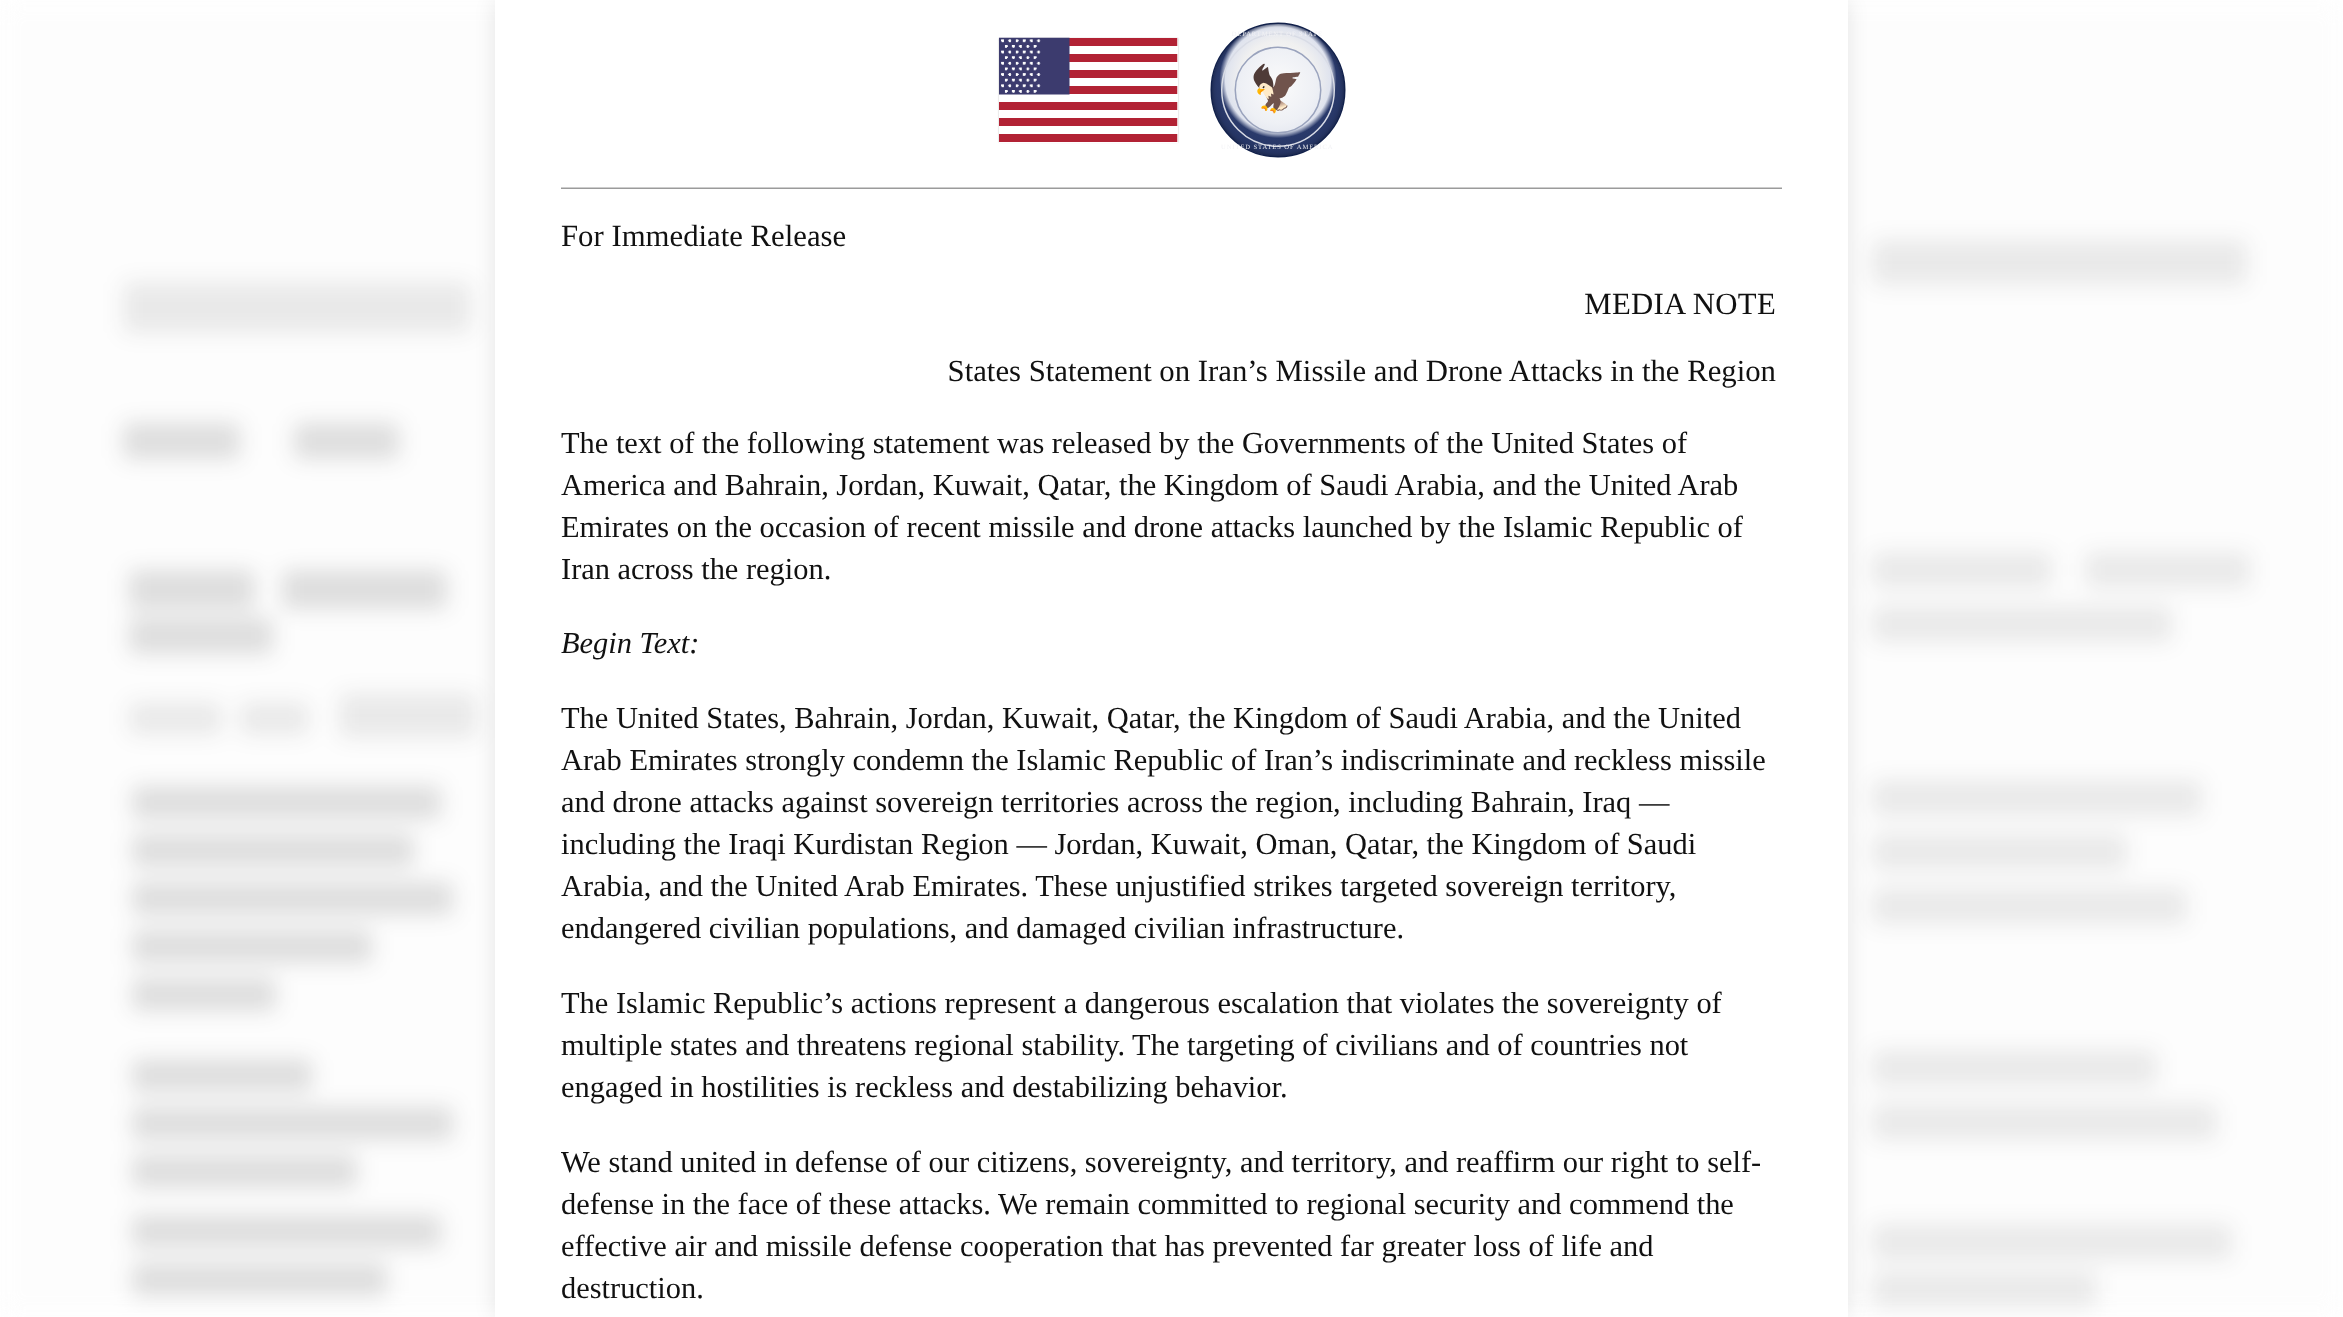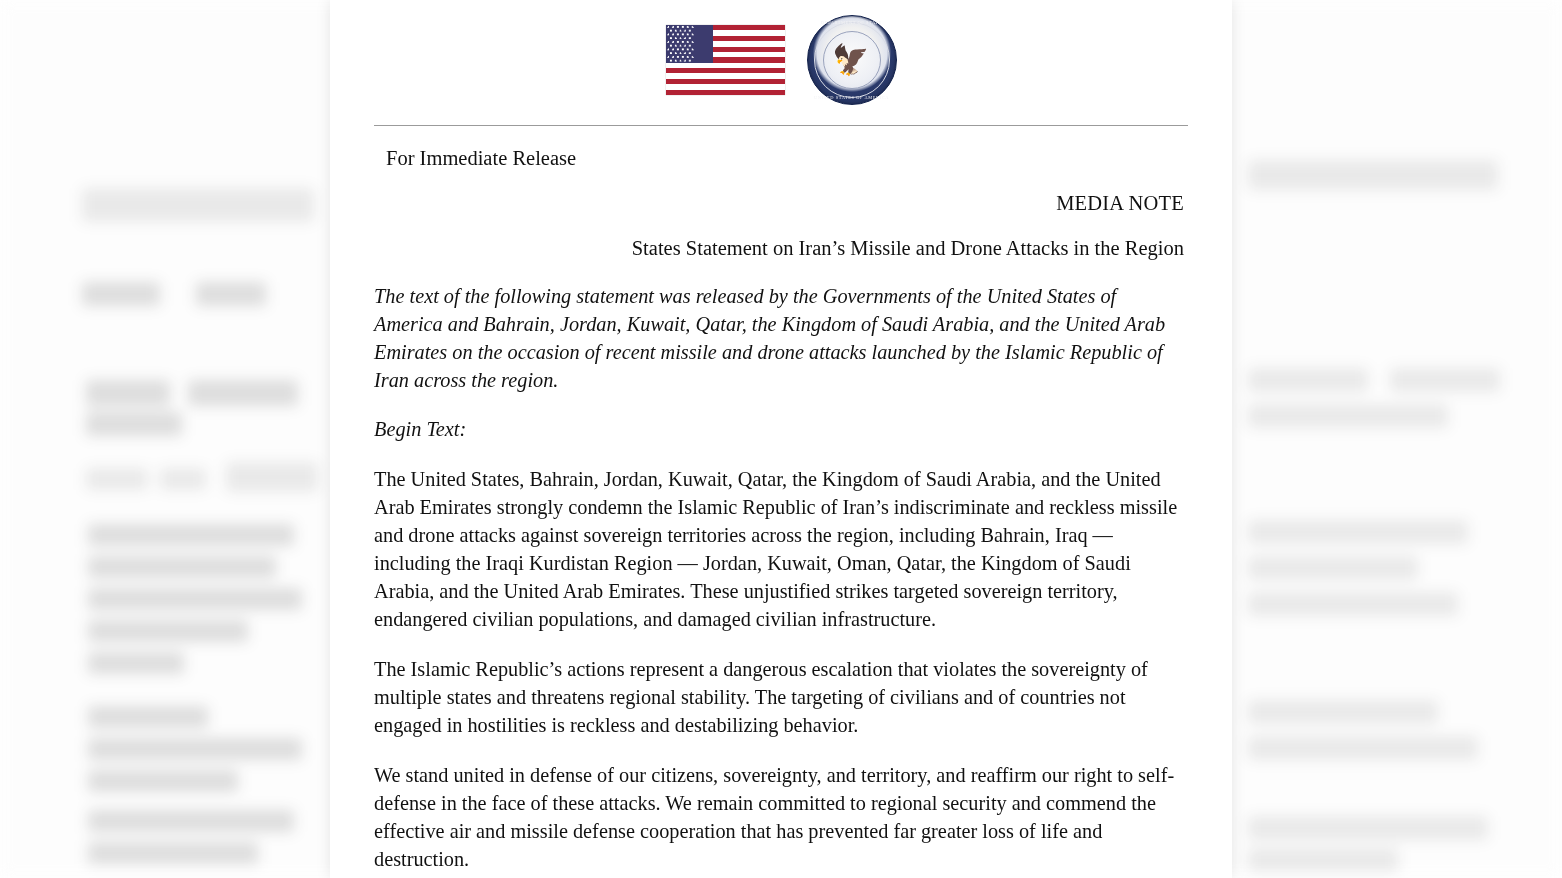--- a/index.html
+++ b/index.html
@@ -159,39 +159,37 @@
   }
 
   .body {
     padding: 0 48px 0 44px;
   }
 
   .line-left {
     font-size: 20.5px;
     color: #111111;
     margin-top: 21px;
-    margin-left: 12px;
   }
   .centered {
     text-align: right;
     font-size: 20.5px;
     color: #111111;
     margin-top: 22px;
   }
   .media-note { letter-spacing: 0.2px; }
 
   p.para {
     font-size: 20.3px;
     line-height: 28px;
     color: #111111;
     margin: 22px 0 0 0;
     text-align: left;
   }
   p.italic {
-    font-style: italic;
   }
   p.begin {
     font-style: italic;
     margin-top: 21px;
   }
 </style>
 </head>
 <body>
 
 <div id="page">

